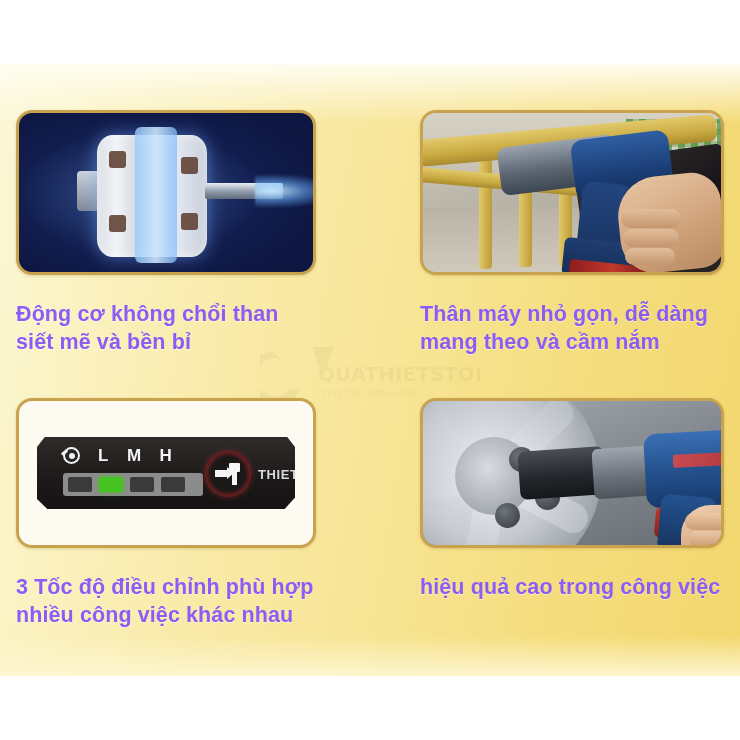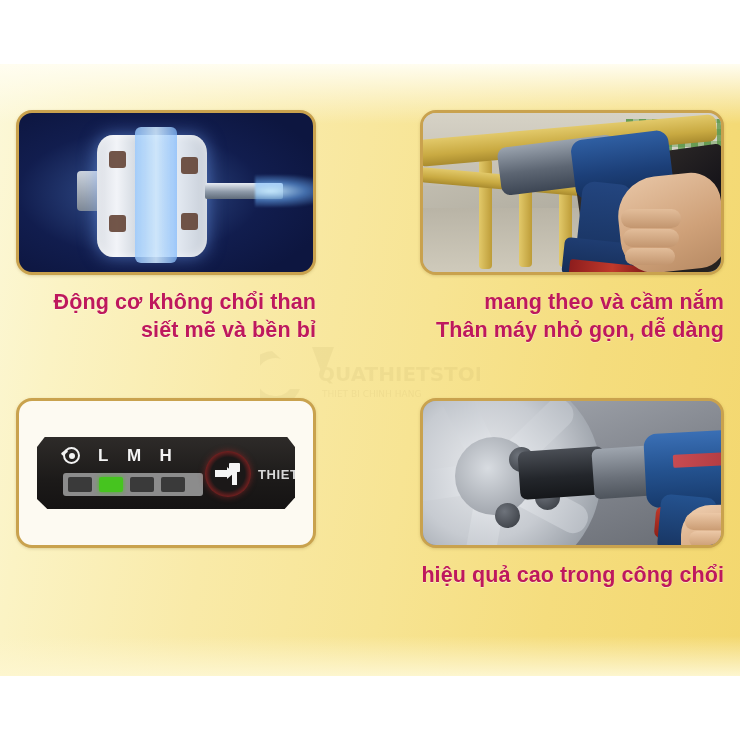--- a/index.html
+++ b/index.html
@@ -83,26 +83,26 @@
     overflow:hidden;
     position:relative;
     box-shadow:0 1px 3px rgba(140,110,40,.25);
   }
   .panel-tl { height:165px; background:#0d1640; }
   .panel-tr { height:165px; background:#b8b2a4; }
   .panel-bl { height:150px; background:#fdfaf2; padding:14px 10px; }
   .panel-br { height:150px; background:#8e9199; }
 
   .caption {
-    margin-top:14px;
-    text-align:right;
+    margin-top:26px;
+    text-align:left;
     font-size:21.5px;
     line-height:1.28;
     font-weight:bold;
-    color:#be185d;
+    color:#8b5cf6;
     letter-spacing:.1px;
     text-shadow:0 1px 0 rgba(255,255,255,.45);
   }
   .caption .ln { display:block; white-space:nowrap; }
 
   
   .motor-scene { position:absolute; inset:0; }
   .motor-glow {
     position:absolute; left:50%; top:50%;
     width:330px; height:200px;
@@ -426,22 +426,22 @@
           <div class="tr-wrench-grip"></div>
           <div class="tr-battery"></div>
           <div class="tr-battery-label"></div>
           <div class="tr-hand"></div>
           <div class="tr-finger" style="left:198px; top:96px;  width:60px; height:19px;"></div>
           <div class="tr-finger" style="left:200px; top:116px; width:56px; height:18px;"></div>
           <div class="tr-finger" style="left:202px; top:135px; width:50px; height:17px;"></div>
         </div>
       </div>
       <div class="caption">
+        <span class="ln">Thân máy nhỏ gọn, dễ dàng</span>
         <span class="ln">mang theo và cầm nắm</span>
-        <span class="ln">Thân máy nhỏ gọn, dễ dàng</span>
       </div>
     </div>
 
     <div class="cell cell-bl">
       <div class="panel panel-bl">
         <div class="cp">
 
           <div class="cp-row-labels">
             <span class="cp-batt"></span>
             <span class="cp-letter">L</span>
@@ -461,20 +461,24 @@
               <span class="cp-bolt">
                 <span class="cp-bolt-arrow"></span>
                 <span class="cp-bolt-head"></span>
                 <span class="cp-bolt-shank"></span>
               </span>
             </span>
             <span class="cp-mode-txt">THIET</span>
           </div>
 
         </div>
+      </div>
+      <div class="caption">
+        <span class="ln">3 Tốc độ điều chỉnh phù hợp</span>
+        <span class="ln">nhiều công việc khác nhau</span>
       </div>
     </div>
 
     <div class="cell cell-br">
       <div class="panel panel-br">
         <div class="scene-br">
           <div class="br-wheel">
             <div class="br-spoke" style="transform:translate(-50%,0) rotate(10deg);"></div>
             <div class="br-spoke" style="transform:translate(-50%,0) rotate(82deg);"></div>
             <div class="br-spoke" style="transform:translate(-50%,0) rotate(154deg);"></div>
@@ -490,18 +494,18 @@
           <div class="br-body"></div>
           <div class="br-logo"></div>
           <div class="br-trigger"></div>
           <div class="br-grip"></div>
           <div class="br-hand"></div>
           <div class="br-finger2" style="left:262px; top:112px; width:62px; height:17px;"></div>
           <div class="br-finger2" style="left:266px; top:130px; width:56px; height:16px;"></div>
         </div>
       </div>
       <div class="caption">
-        <span class="ln">hiệu quả cao trong công chổi</span>
+        <span class="ln">hiệu quả cao trong công việc</span>
       </div>
     </div>
 
   </div>
 </div>
 
 </body></html>

